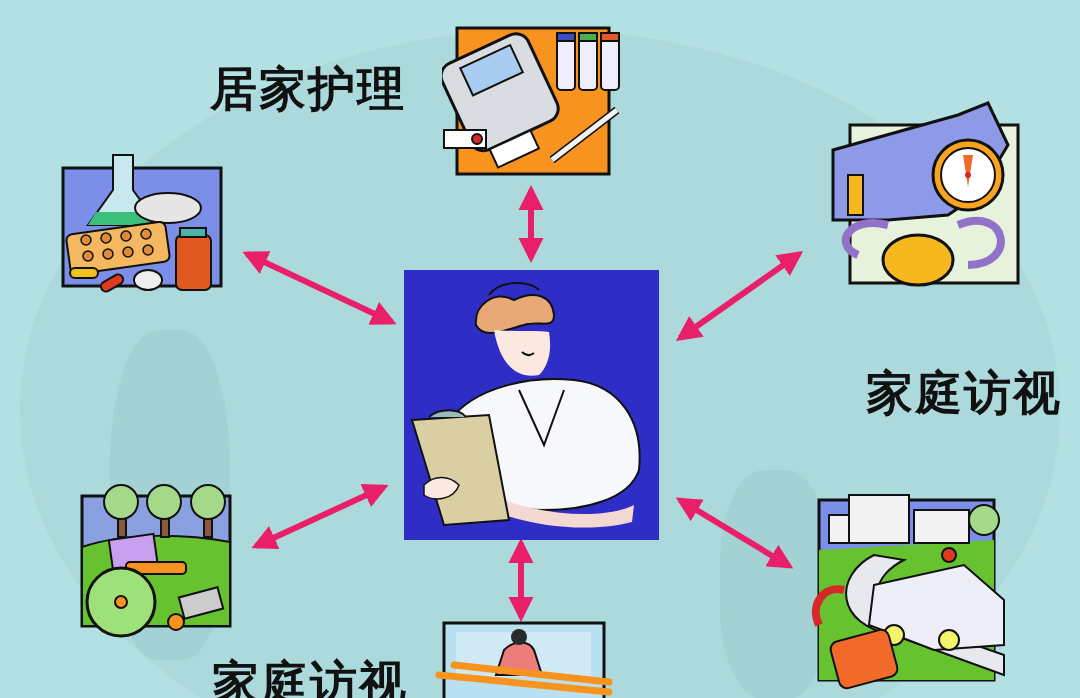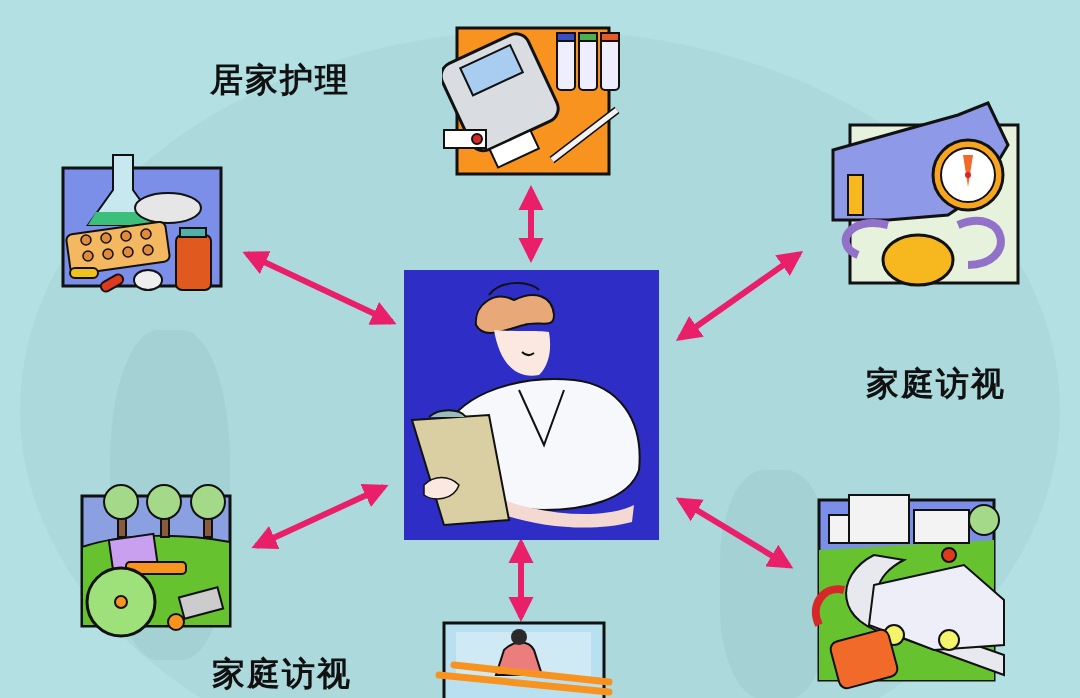--- a/index.html
+++ b/index.html
@@ -3,21 +3,21 @@
 <meta charset="utf-8">
 <style>
   html, body { margin:0; padding:0; }
   body {
     width:1080px; height:698px; overflow:hidden; position:relative;
     background:#b3e0e2;
     font-family:"DejaVu Serif", "Liberation Serif", serif;
   }
   .bg-blob { position:absolute; border-radius:50%; background:rgba(160,205,208,0.35); }
   .label {
-    position:absolute; font-size:33px; font-weight:bold; color:#111;
+    position:absolute; font-size:47px; font-weight:bold; color:#111;
     letter-spacing:2px; white-space:nowrap;
     font-family:"DejaVu Serif", "Liberation Serif", serif;
   }
   .tile { position:absolute; }
   .tile svg { display:block; }
   #arrows { position:absolute; left:0; top:0; }
 </style>
 </head>
 <body>
 

